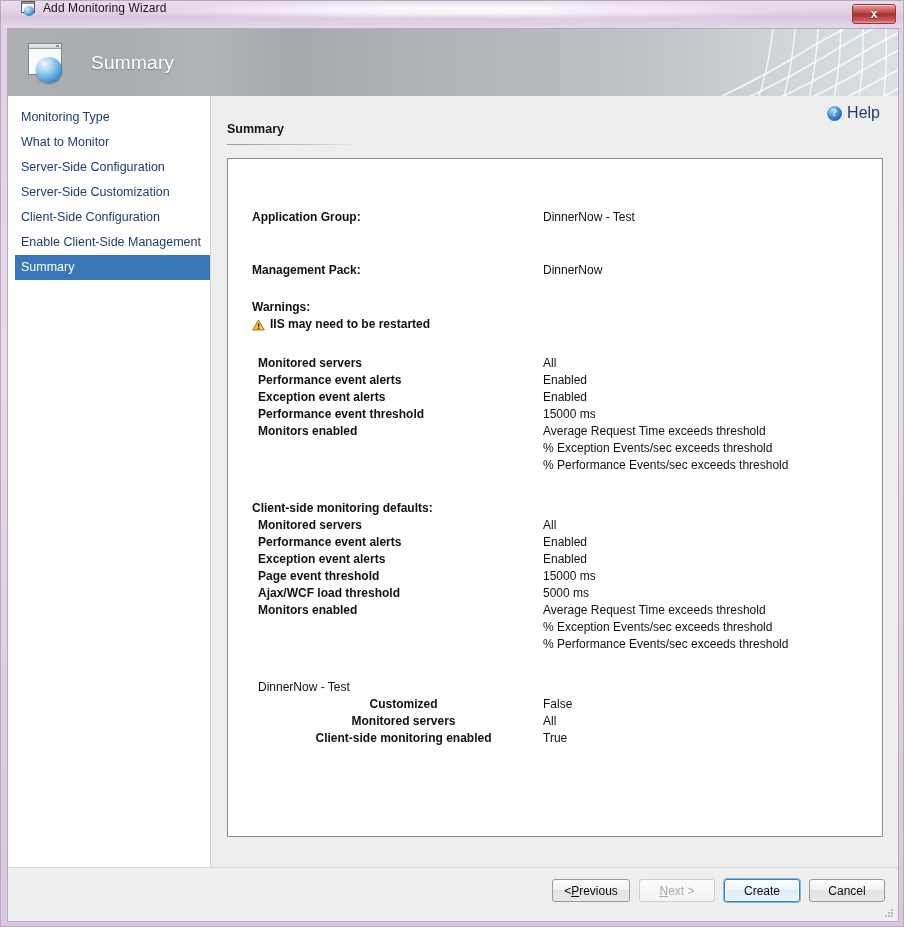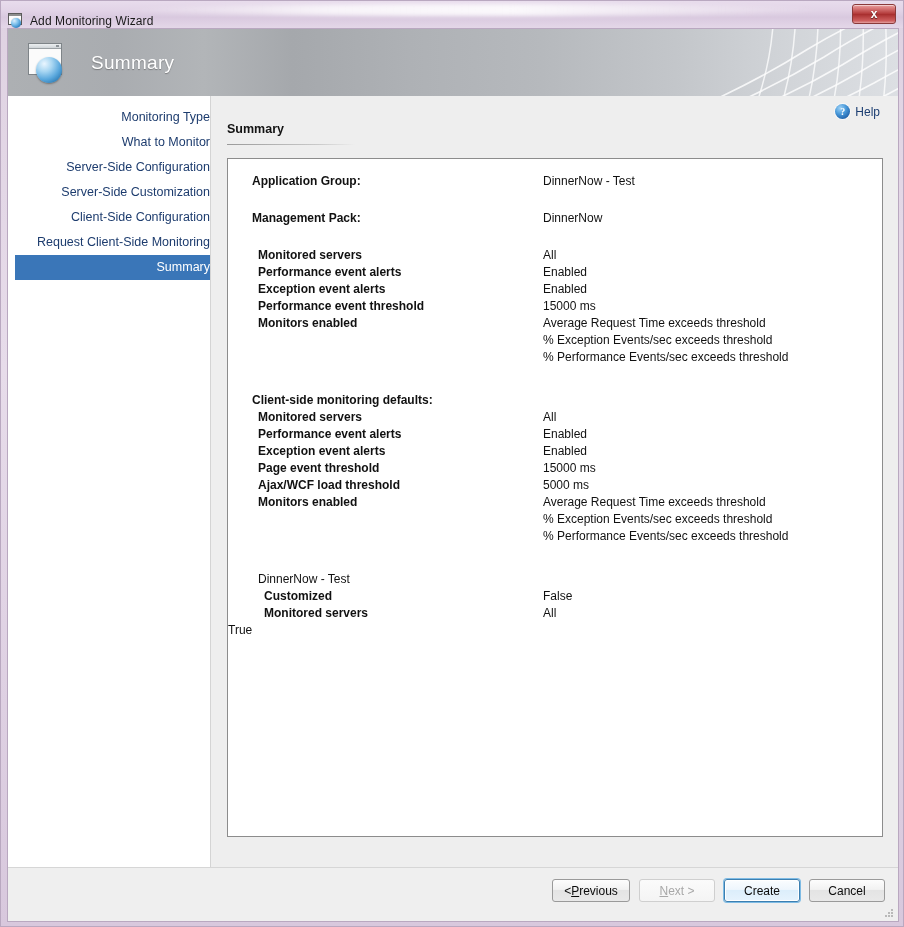--- a/index.html
+++ b/index.html
@@ -23,22 +23,22 @@
     overflow: hidden;
   }
 
   
   .titlebar {
     position: relative;
     height: 27px;
     background: linear-gradient(to bottom,
         #e8dcec 0%, #e2d4e7 35%, #d9c9df 60%, #e4d7e8 100%);
     display: flex;
-    align-items: flex-end;
-    padding-left: 7px;
+    align-items: flex-start;
+    padding-left: 20px;
   }
   .titlebar-sheen {
     position: absolute;
     left: 120px; right: 70px; top: 3px; height: 12px;
     background: linear-gradient(to right, rgba(255,255,255,0) 0%,
       rgba(255,255,255,.75) 30%, rgba(255,255,255,.85) 55%, rgba(255,255,255,0) 100%);
     border-radius: 50%;
     filter: blur(2px);
     pointer-events: none;
   }
@@ -166,21 +166,20 @@
     padding-top: 9px;
   }
   .nav-item {
     height: 25px;
     line-height: 25px;
     padding-left: 13px;
     font-size: 12.5px;
     color: #1d3c6e;
     cursor: pointer;
     white-space: nowrap;
-    text-align: right;
   }
   .nav-item.selected {
     background: #3a76b8;
     color: #ffffff;
     margin-left: 7px;
     padding-left: 6px;
   }
 
   .content {
     position: absolute;
@@ -198,21 +197,21 @@
   .help-icon {
     width: 15px; height: 15px; border-radius: 50%;
     background: radial-gradient(circle at 35% 28%, #9fd2f6 0%, #4a9ada 40%, #1e5fa8 80%, #123f74 100%);
     display: flex; align-items: center; justify-content: center;
     box-shadow: 0 0 0 1px rgba(255,255,255,.55);
   }
   .help-icon span {
     color: #ffffff; font-size: 10px; font-weight: bold; line-height: 1;
     font-family: "Liberation Serif", serif;
   }
-  .help-text { font-size: 12px; color: #1c3e72; }
+  .help-text { font-size: 16px; color: #1c3e72; }
 
   .section-head {
     position: absolute;
     left: 16px; top: 26px;
     width: 120px;
   }
   .section-head .label {
     font-size: 12.5px; font-weight: bold; color: #131313;
     padding-bottom: 4px;
   }
@@ -243,28 +242,28 @@
   }
   .kv .k {
     width: 315px;
     padding-left: 24px;
     white-space: nowrap;
     font-weight: bold;
   }
   .kv .v { white-space: nowrap; }
 
   .kv.top .k { font-weight: bold; }
-  .kv.top { margin-bottom: 20px; }
+  .kv.top { margin-bottom: 20px; margin-top: 36px; }
 
   .group-title {
     font-size: 12px; font-weight: bold; color: #111111;
     padding-left: 24px; line-height: 17px;
   }
   .sub .k { padding-left: 30px; }
-  .sub2 .k { padding-left: 36px; }
+  .sub2 .k { padding-left: 36px; text-align: center; }
 
   .warn-block { margin-bottom: 22px; }
   .warn-row {
     display: flex; align-items: center; gap: 5px;
     padding-left: 24px; line-height: 17px;
   }
   .warn-text { font-size: 12px; font-weight: bold; color: #111111; }
   .warn-icon {
     width: 13px; height: 12px; position: relative; flex: none;
   }
@@ -372,21 +371,21 @@
     </div>
 
     <div class="body-split">
 
       <div class="sidebar">
         <div class="nav-item">Monitoring Type</div>
         <div class="nav-item">What to Monitor</div>
         <div class="nav-item">Server-Side Configuration</div>
         <div class="nav-item">Server-Side Customization</div>
         <div class="nav-item">Client-Side Configuration</div>
-        <div class="nav-item">Request Client-Side Monitoring</div>
+        <div class="nav-item">Enable Client-Side Management</div>
         <div class="nav-item selected">Summary</div>
       </div>
 
       <div class="content">
 
         <div class="help-link">
           <span class="help-icon">
               <span>?</span>
             </span>
           <span class="help-text">Help</span>
@@ -403,20 +402,33 @@
             <div class="kv top">
               <div class="k">Application Group:</div>
               <div class="v">DinnerNow - Test</div>
             </div>
 
             <div class="kv top">
               <div class="k">Management Pack:</div>
               <div class="v">DinnerNow</div>
             </div>
 
+            <div class="warn-block">
+              <div class="group-title">Warnings:</div>
+              <div class="warn-row">
+                <span class="warn-icon">
+                  <svg width="13" height="12" viewBox="0 0 13 12">
+                    <polygon points="6.5,1 12.3,11 0.7,11" fill="#f6c344" stroke="#a9761a" stroke-width="1" stroke-linejoin="round"></polygon>
+                    <rect x="5.8" y="4.4" width="1.5" height="3.7" fill="#4a3206"></rect>
+                    <rect x="5.8" y="8.7" width="1.5" height="1.4" fill="#4a3206"></rect>
+                  </svg>
+                </span>
+                <span class="warn-text">IIS may need to be restarted</span>
+              </div>
+            </div>
 
             <div class="kv sub">
               <div class="k">Monitored servers</div>
               <div class="v">All</div>
             </div>
             <div class="kv sub">
               <div class="k">Performance event alerts</div>
               <div class="v">Enabled</div>
             </div>
             <div class="kv sub">
@@ -483,20 +495,21 @@
             </div>
             <div class="kv sub2">
               <div class="k">Customized</div>
               <div class="v">False</div>
             </div>
             <div class="kv sub2">
               <div class="k">Monitored servers</div>
               <div class="v">All</div>
             </div>
             <div class="kv sub2">
+              <div class="k">Client-side monitoring enabled</div>
               <div class="v">True</div>
             </div>
 
           </div>
         </div>
 
       </div>
     </div>
 
     <div class="footer">

